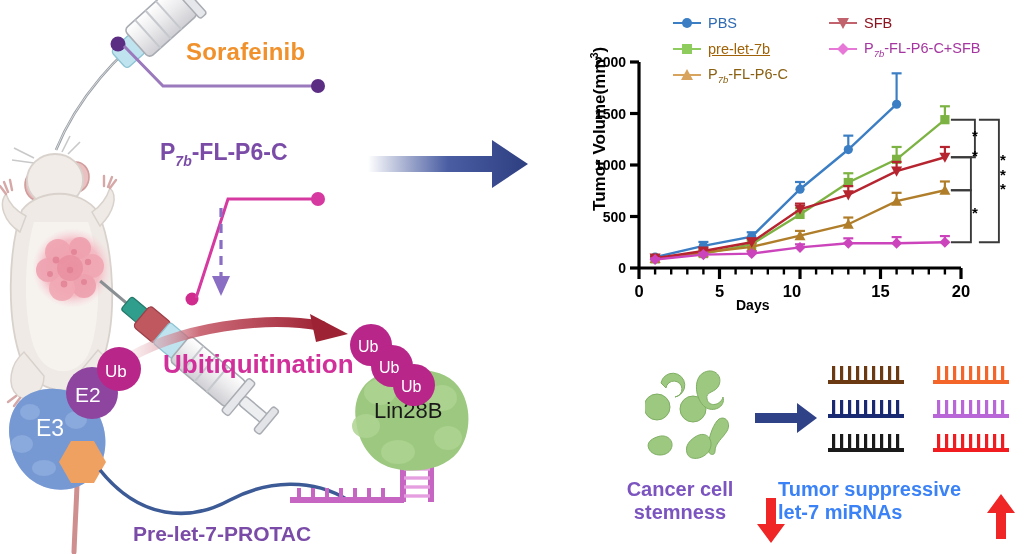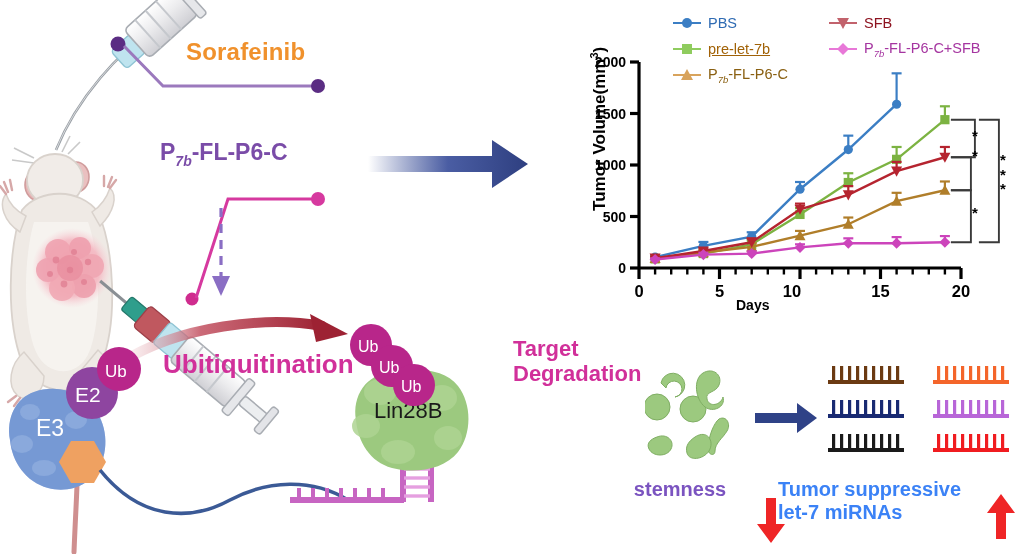--- a/index.html
+++ b/index.html
@@ -404,27 +404,25 @@
   </svg>
 
   <div class="abs lbl-sorafeinib">Sorafeinib</div>
 
   <div class="abs lbl-p7b">
     P<sub>7b</sub>-FL-P6-C
   </div>
 
   <div class="abs lbl-ubiq">Ubitiquitination</div>
 
-  <div class="abs lbl-target">
-    <div>Target</div>
-    <div>Degradation</div>
-  </div>
-
+
+  <div class="abs lbl-protac">Pre-let-7-PROTAC</div>
 
   <div class="abs lbl-cancer">
+    <div>Cancer cell</div>
     <div>stemness</div>
   </div>
 
   <div class="abs lbl-tumorsup">
     <div>Tumor suppressive</div>
     <div>let-7 miRNAs</div>
   </div>
 
   <div class="abs" id="chart-wrap">
 

